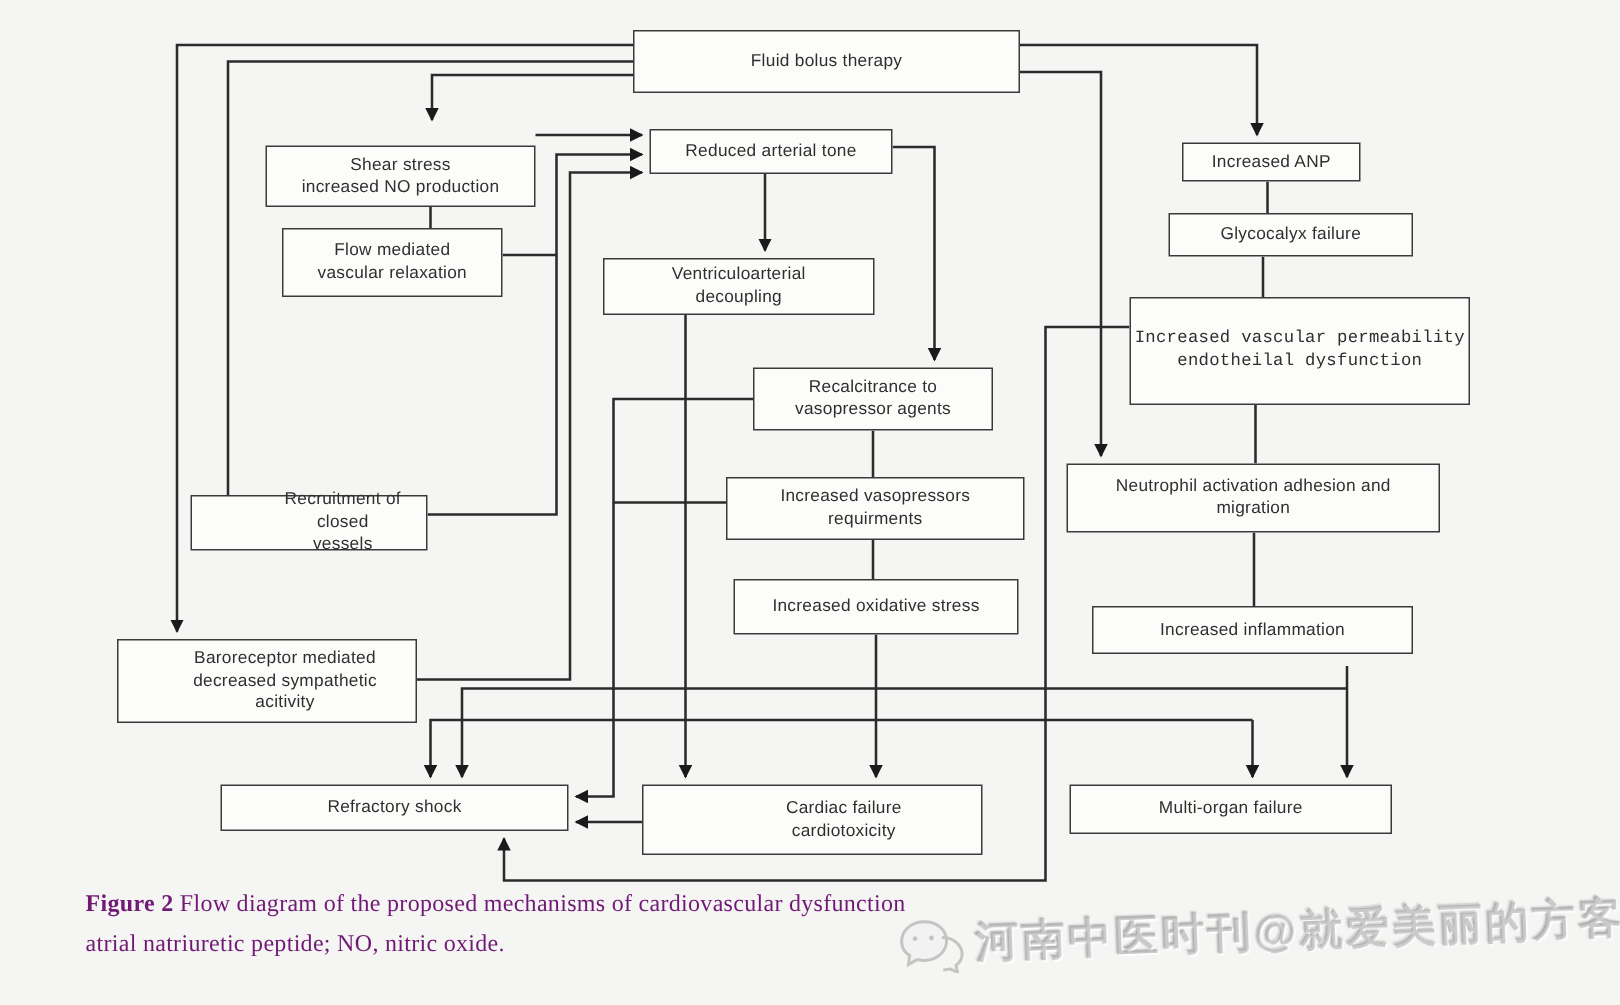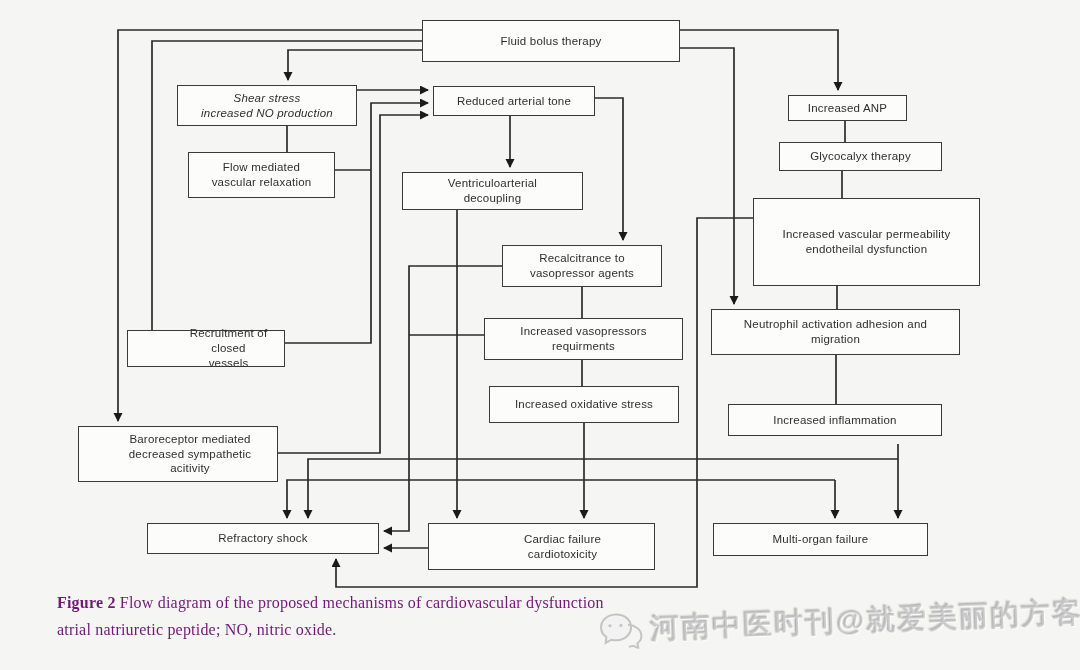--- a/index.html
+++ b/index.html
@@ -80,30 +80,30 @@
       <polyline points="502,266 409,266 409,531 384,531" fill="none" stroke="#2b2b2b" stroke-width="1.7" marker-end="url(#arr)"></polyline>
       <polyline points="484,335 409,335" fill="none" stroke="#2b2b2b" stroke-width="1.7"></polyline>
       <polyline points="582,287 582,318" fill="none" stroke="#2b2b2b" stroke-width="1.7"></polyline>
       <polyline points="582,360 582,386" fill="none" stroke="#2b2b2b" stroke-width="1.7"></polyline>
       <polyline points="584,423 584,518" fill="none" stroke="#2b2b2b" stroke-width="1.7" marker-end="url(#arr)"></polyline>
       <polyline points="457,210 457,518" fill="none" stroke="#2b2b2b" stroke-width="1.7" marker-end="url(#arr)"></polyline>
       <polyline points="428,548 384,548" fill="none" stroke="#2b2b2b" stroke-width="1.7" marker-end="url(#arr)"></polyline>
     </svg>
   <div id="nodes">
       <div class="node" style="left: 422px; top: 20px; width: 258px; height: 42px; background: rgb(252, 252, 251); border-color: rgb(58, 58, 58);">Fluid bolus therapy</div>
-      <div class="node" style="left: 177px; top: 85px; width: 180px; height: 41px; background: rgb(252, 252, 251); border-color: rgb(58, 58, 58); font-style: italic;">Shear stress
+      <div class="node" style="left: 177px; top: 97px; width: 180px; height: 41px; background: rgb(252, 252, 251); border-color: rgb(58, 58, 58);">Shear stress
 increased NO production</div>
       <div class="node" style="left: 433px; top: 86px; width: 162px; height: 30px; background: rgb(252, 252, 251); border-color: rgb(58, 58, 58);">Reduced arterial tone</div>
       <div class="node" style="left: 188px; top: 152px; width: 147px; height: 46px; background: rgb(252, 252, 251); border-color: rgb(58, 58, 58);">Flow mediated
 vascular relaxation</div>
       <div class="node" style="left: 402px; top: 172px; width: 181px; height: 38px; background: rgb(252, 252, 251); border-color: rgb(58, 58, 58);">Ventriculoarterial
 decoupling</div>
       <div class="node" style="left: 788px; top: 95px; width: 119px; height: 26px; background: rgb(252, 252, 251); border-color: rgb(58, 58, 58);">Increased ANP</div>
-      <div class="node" style="left: 779px; top: 142px; width: 163px; height: 29px; background: rgb(252, 252, 251); border-color: rgb(58, 58, 58);">Glycocalyx therapy</div>
-      <div class="node" style="left: 753px; top: 198px; width: 227px; height: 88px; background: rgb(252, 252, 251); border-color: rgb(58, 58, 58);">Increased vascular permeability
+      <div class="node" style="left: 779px; top: 142px; width: 163px; height: 29px; background: rgb(252, 252, 251); border-color: rgb(58, 58, 58);">Glycocalyx failure</div>
+      <div class="node" style="left: 753px; top: 198px; width: 227px; height: 72px; background: rgb(252, 252, 251); border-color: rgb(58, 58, 58); font-family: Liberation Mono, monospace;">Increased vascular permeability
 endotheilal dysfunction</div>
       <div class="node" style="left: 502px; top: 245px; width: 160px; height: 42px; background: rgb(252, 252, 251); border-color: rgb(58, 58, 58);">Recalcitrance to
 vasopressor agents</div>
       <div class="node" style="left: 484px; top: 318px; width: 199px; height: 42px; background: rgb(252, 252, 251); border-color: rgb(58, 58, 58);">Increased vasopressors
 requirments</div>
       <div class="node" style="left: 489px; top: 386px; width: 190px; height: 37px; background: rgb(252, 252, 251); border-color: rgb(58, 58, 58);">Increased oxidative stress</div>
       <div class="node" style="left: 711px; top: 309px; width: 249px; height: 46px; background: rgb(252, 252, 251); border-color: rgb(58, 58, 58);">Neutrophil activation adhesion and
 migration</div>
       <div class="node" style="left: 728px; top: 404px; width: 214px; height: 32px; background: rgb(252, 252, 251); border-color: rgb(58, 58, 58);">Increased inflammation</div>
       <div class="node" style="left: 127px; top: 330px; width: 158px; height: 37px; background: rgb(252, 252, 251); border-color: rgb(58, 58, 58); padding-left: 45px;">Recruitment of closed

